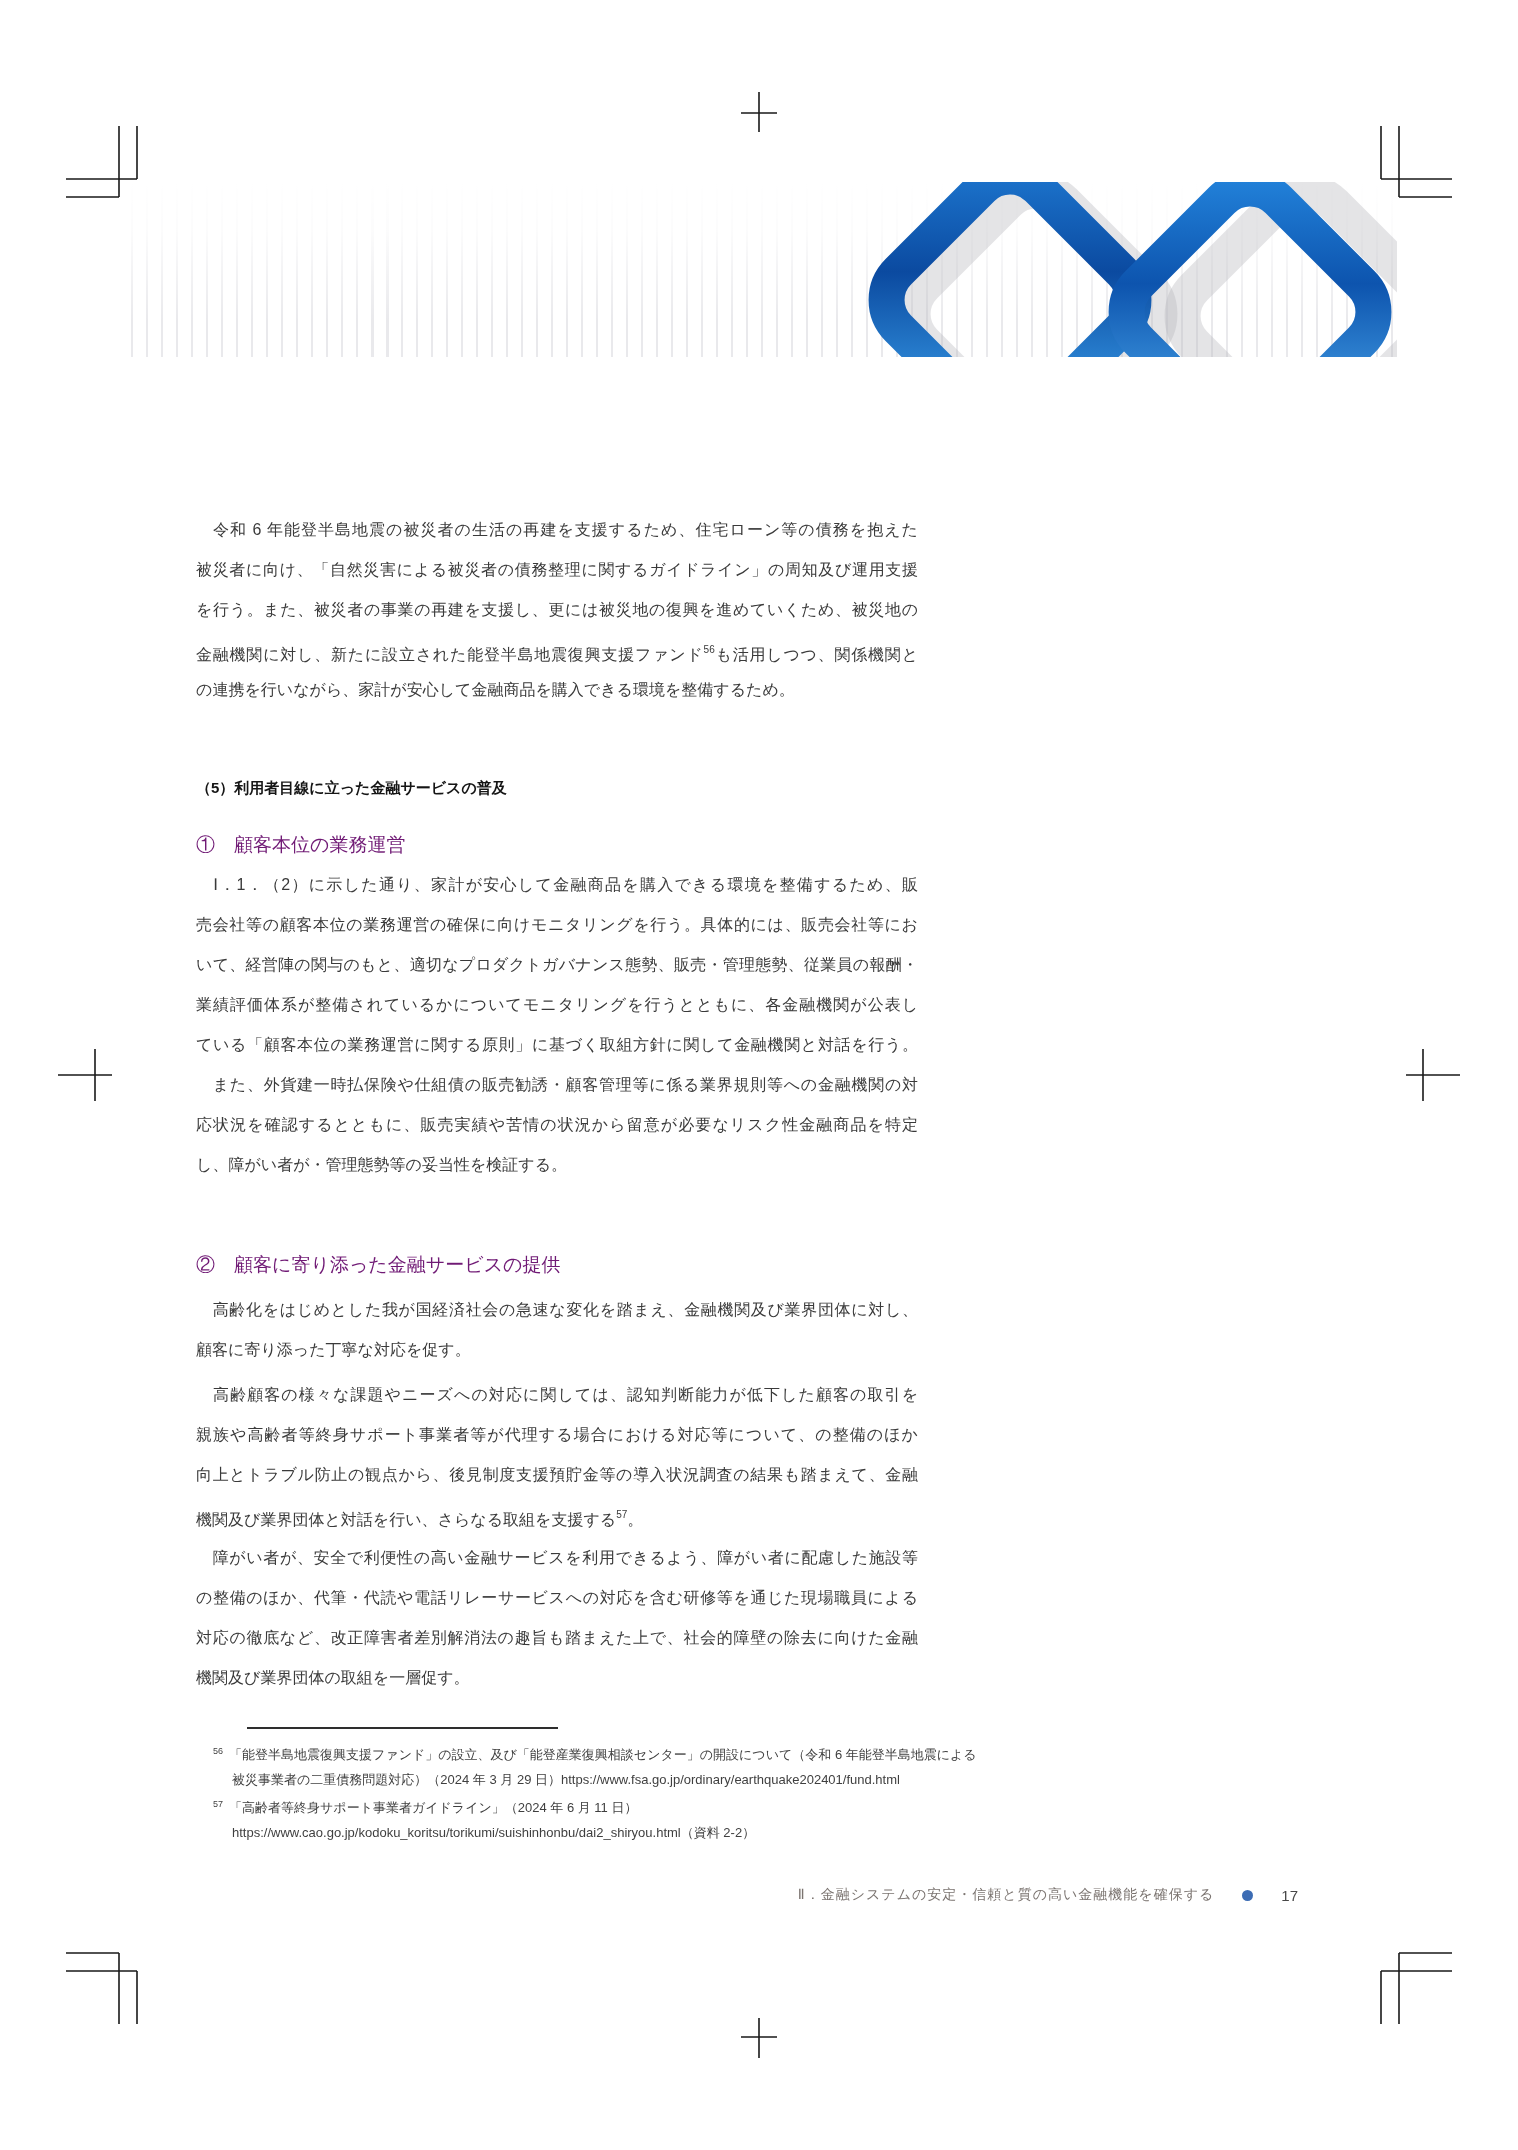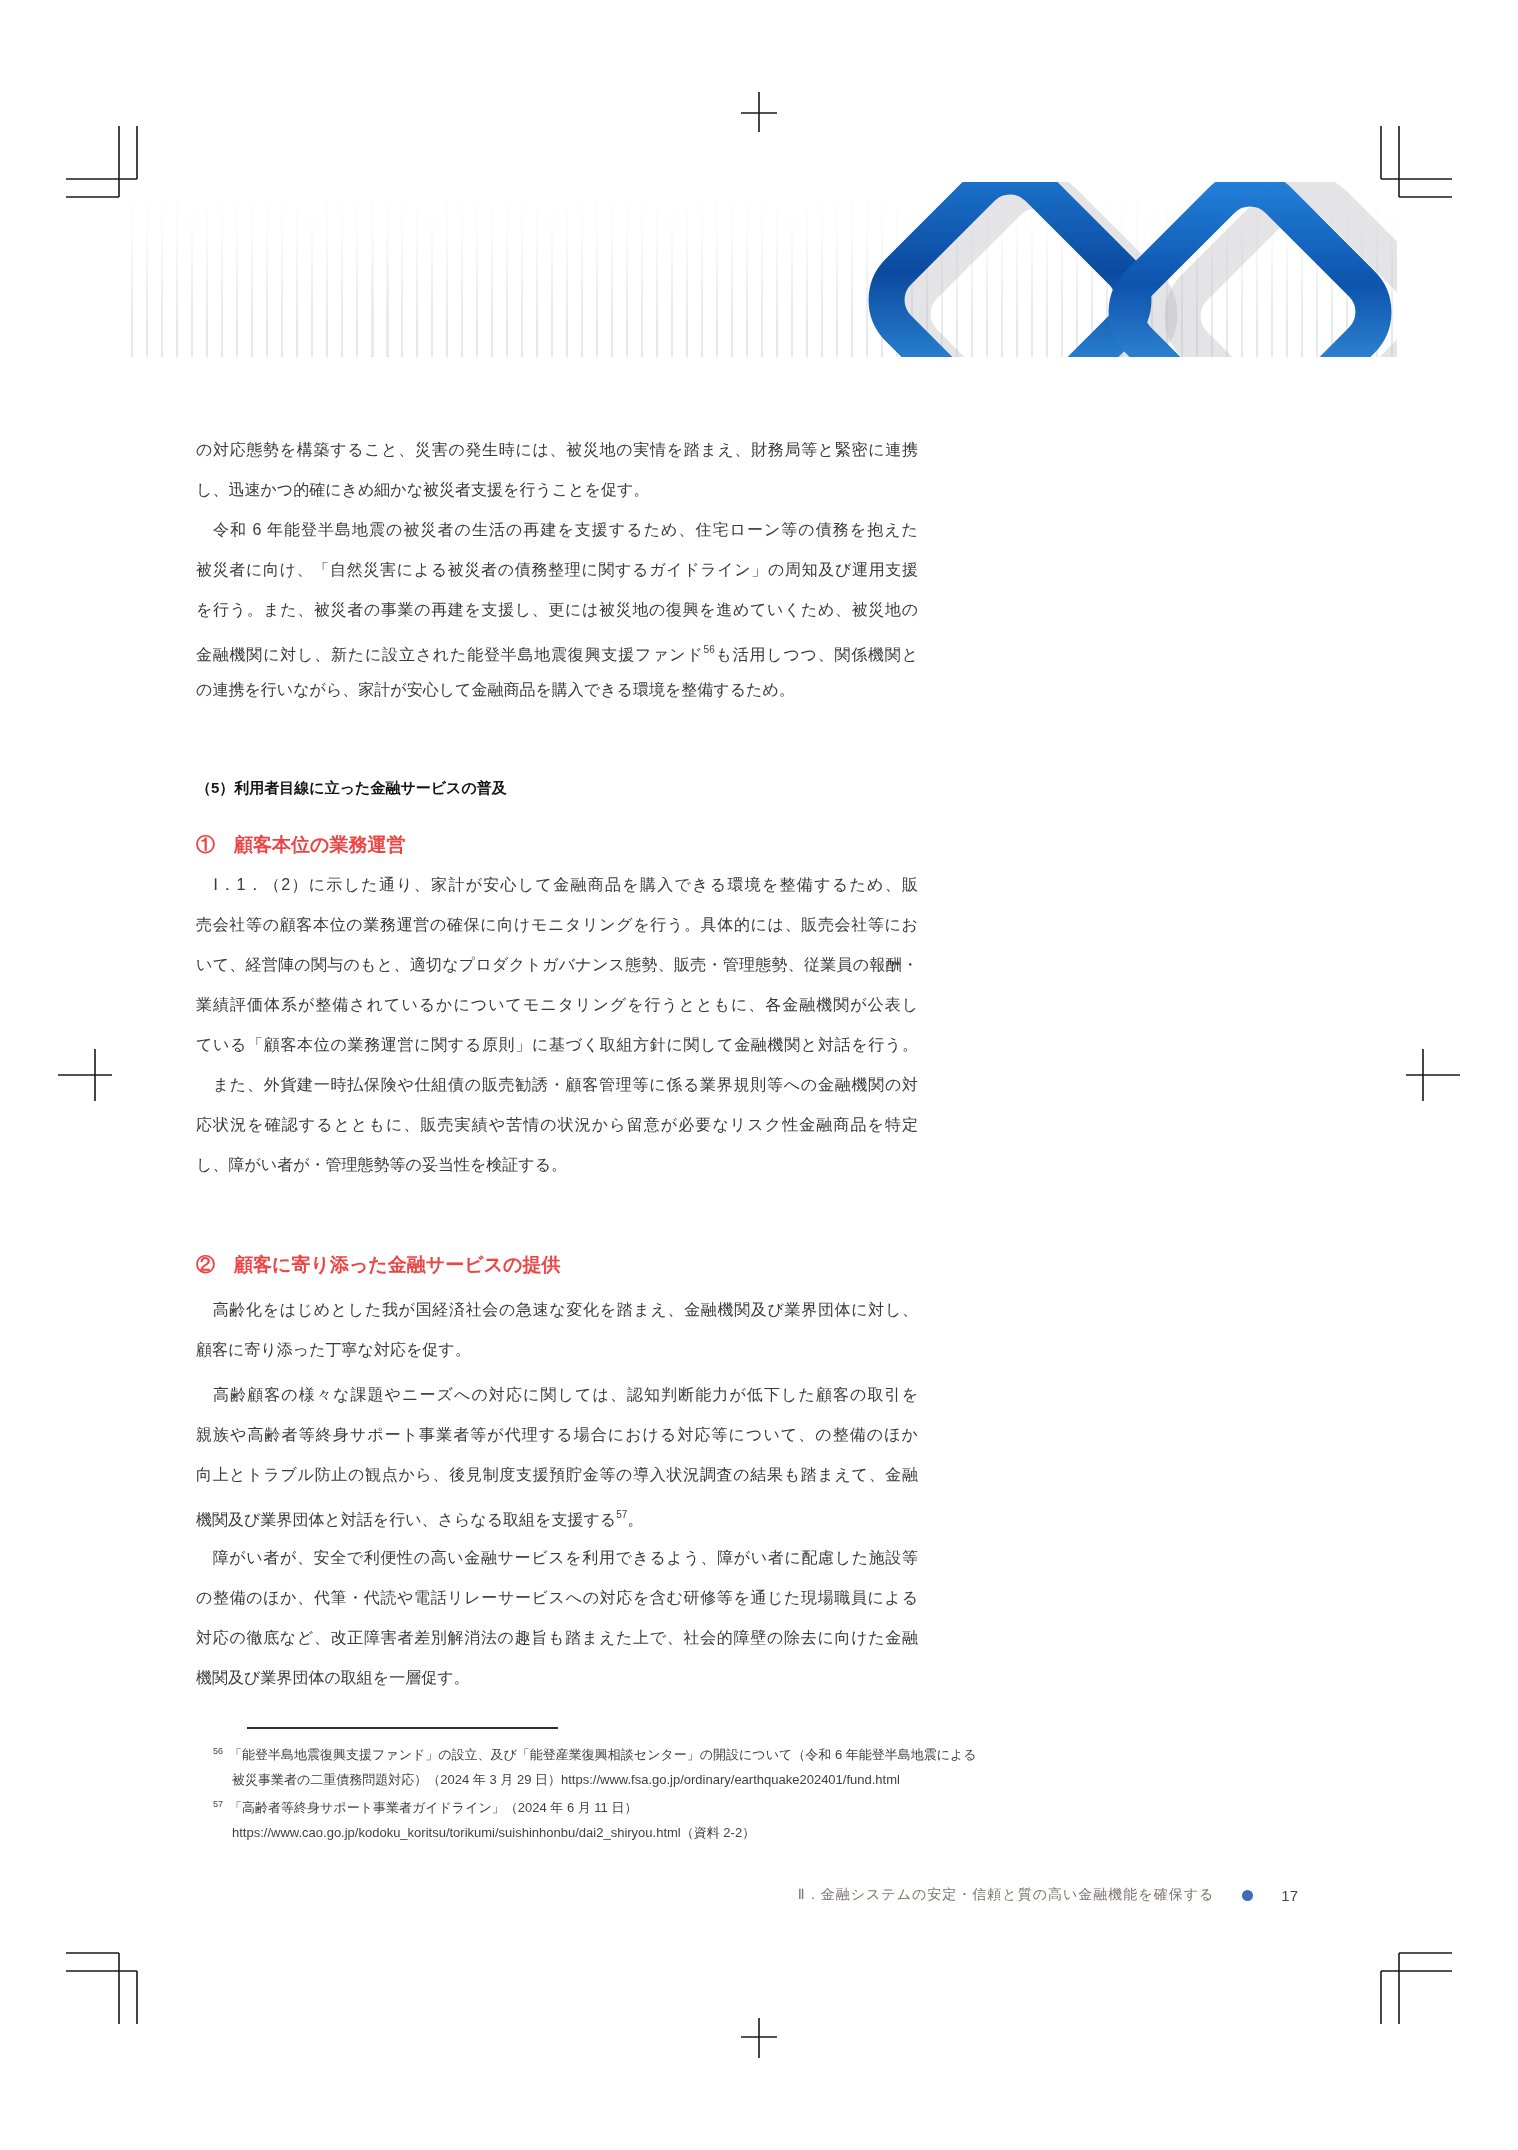--- a/index.html
+++ b/index.html
@@ -12,21 +12,21 @@
         background:repeating-linear-gradient(90deg,#ffffff 0 11px,#e9e9ec 11px 13.5px,#ffffff 13.5px 15px);}
   .band .fade{position:absolute;left:0;top:0;right:0;bottom:0;
         background:linear-gradient(180deg,rgba(255,255,255,1) 0%,rgba(255,255,255,.85) 28%,rgba(255,255,255,0) 80%);}
   .band svg{position:absolute;left:0;top:0;}
   
   .tblock{position:absolute;left:196px;width:722px;color:#3a3a3a;font-size:16px;line-height:40px;}
   .tblock div{height:40px;white-space:nowrap;}
   .jl{text-align:justify;text-align-last:justify;white-space:normal !important;overflow:hidden;}
   .ll{text-align:left;}
   .h5{position:absolute;left:196px;width:740px;font-size:15px;font-weight:bold;color:#151515;line-height:44px;height:44px;}
-  .sh{position:absolute;left:196px;width:740px;font-size:19px;font-weight:bold;color:#ef4444;line-height:42px;height:42px;}
+  .sh{position:absolute;left:196px;width:740px;font-size:19px;font-weight:normal;color:#701a75;line-height:42px;height:42px;}
   sup.bsup{font-size:10px;vertical-align:7px;letter-spacing:0;}
   
   .fnrule{position:absolute;left:247px;top:1727px;width:311px;height:2px;background:#2e2e2e;}
   .fnblock{position:absolute;left:213px;top:1739px;width:770px;font-size:13px;line-height:25px;color:#3f3f3f;}
   .fnrow{white-space:nowrap;}
   .fnmark{font-size:9px;vertical-align:5px;margin-right:6px;}
   .fncont{padding-left:19px;}
   
   .footer{position:absolute;top:1884px;right:220px;height:22px;display:flex;align-items:center;gap:28px;}
   .footer .sect{font-size:14px;color:#7b7470;letter-spacing:1px;}
@@ -77,24 +77,20 @@
       <g transform="translate(890,118) rotate(45)">
         <rect x="-99" y="-99" width="198" height="198" rx="40" fill="none" stroke="url(#gL)" stroke-width="36"></rect>
       </g>
 
       <g transform="translate(1130,130) rotate(45)">
         <rect x="-99" y="-99" width="198" height="198" rx="40" fill="none" stroke="url(#gR)" stroke-width="36"></rect>
       </g>
     </svg>
   </div>
 
-  <div class="tblock" style="top:430px">
-    <div class="jl">の対応態勢を構築すること、災害の発生時には、被災地の実情を踏まえ、財務局等と緊密に連携</div>
-    <div class="ll">し、迅速かつ的確にきめ細かな被災者支援を行うことを促す。</div>
-  </div>
 
   <div class="tblock" style="top:510px">
     <div class="jl">　令和 6 年能登半島地震の被災者の生活の再建を支援するため、住宅ローン等の債務を抱えた</div>
     <div class="jl">被災者に向け、「自然災害による被災者の債務整理に関するガイドライン」の周知及び運用支援</div>
     <div class="jl">を行う。また、被災者の事業の再建を支援し、更には被災地の復興を進めていくため、被災地の</div>
     <div class="jl"><span>金融機関に対し、新たに設立された能登半島地震復興支援ファンド</span><sup class="bsup">56</sup><span>も活用しつつ、関係機関と</span></div>
     <div class="ll">の連携を行いながら、家計が安心して金融商品を購入できる環境を整備するため。</div>
   </div>
 
   <div class="h5" style="top:766px">（5）利用者目線に立った金融サービスの普及</div>

